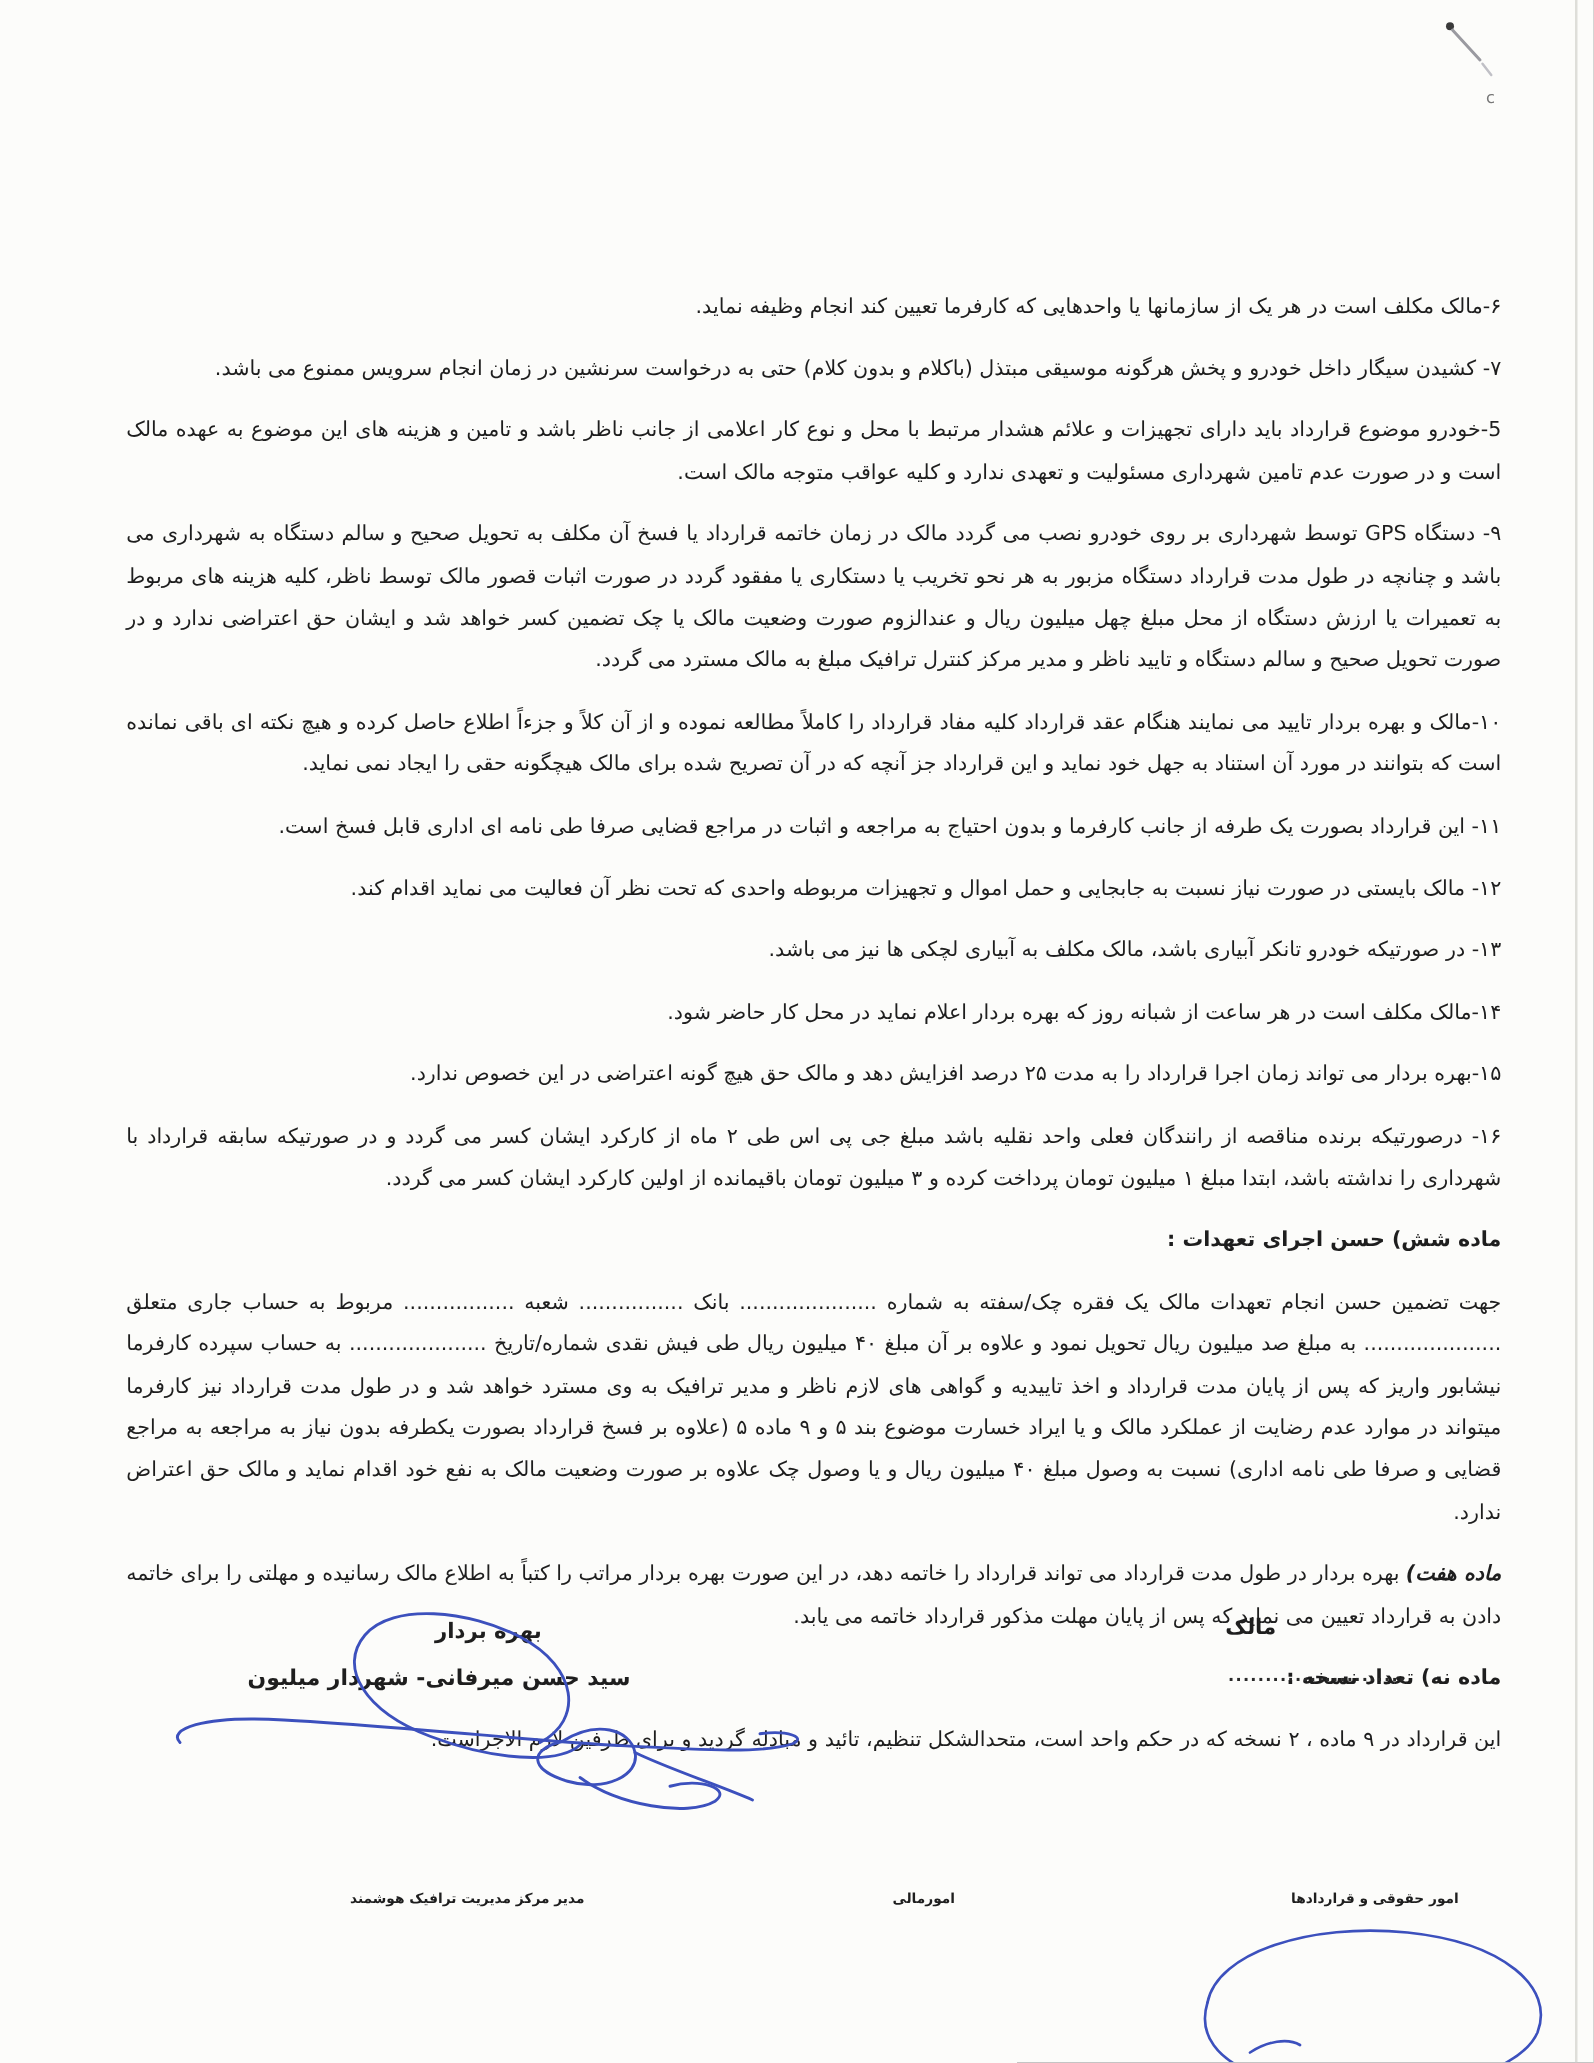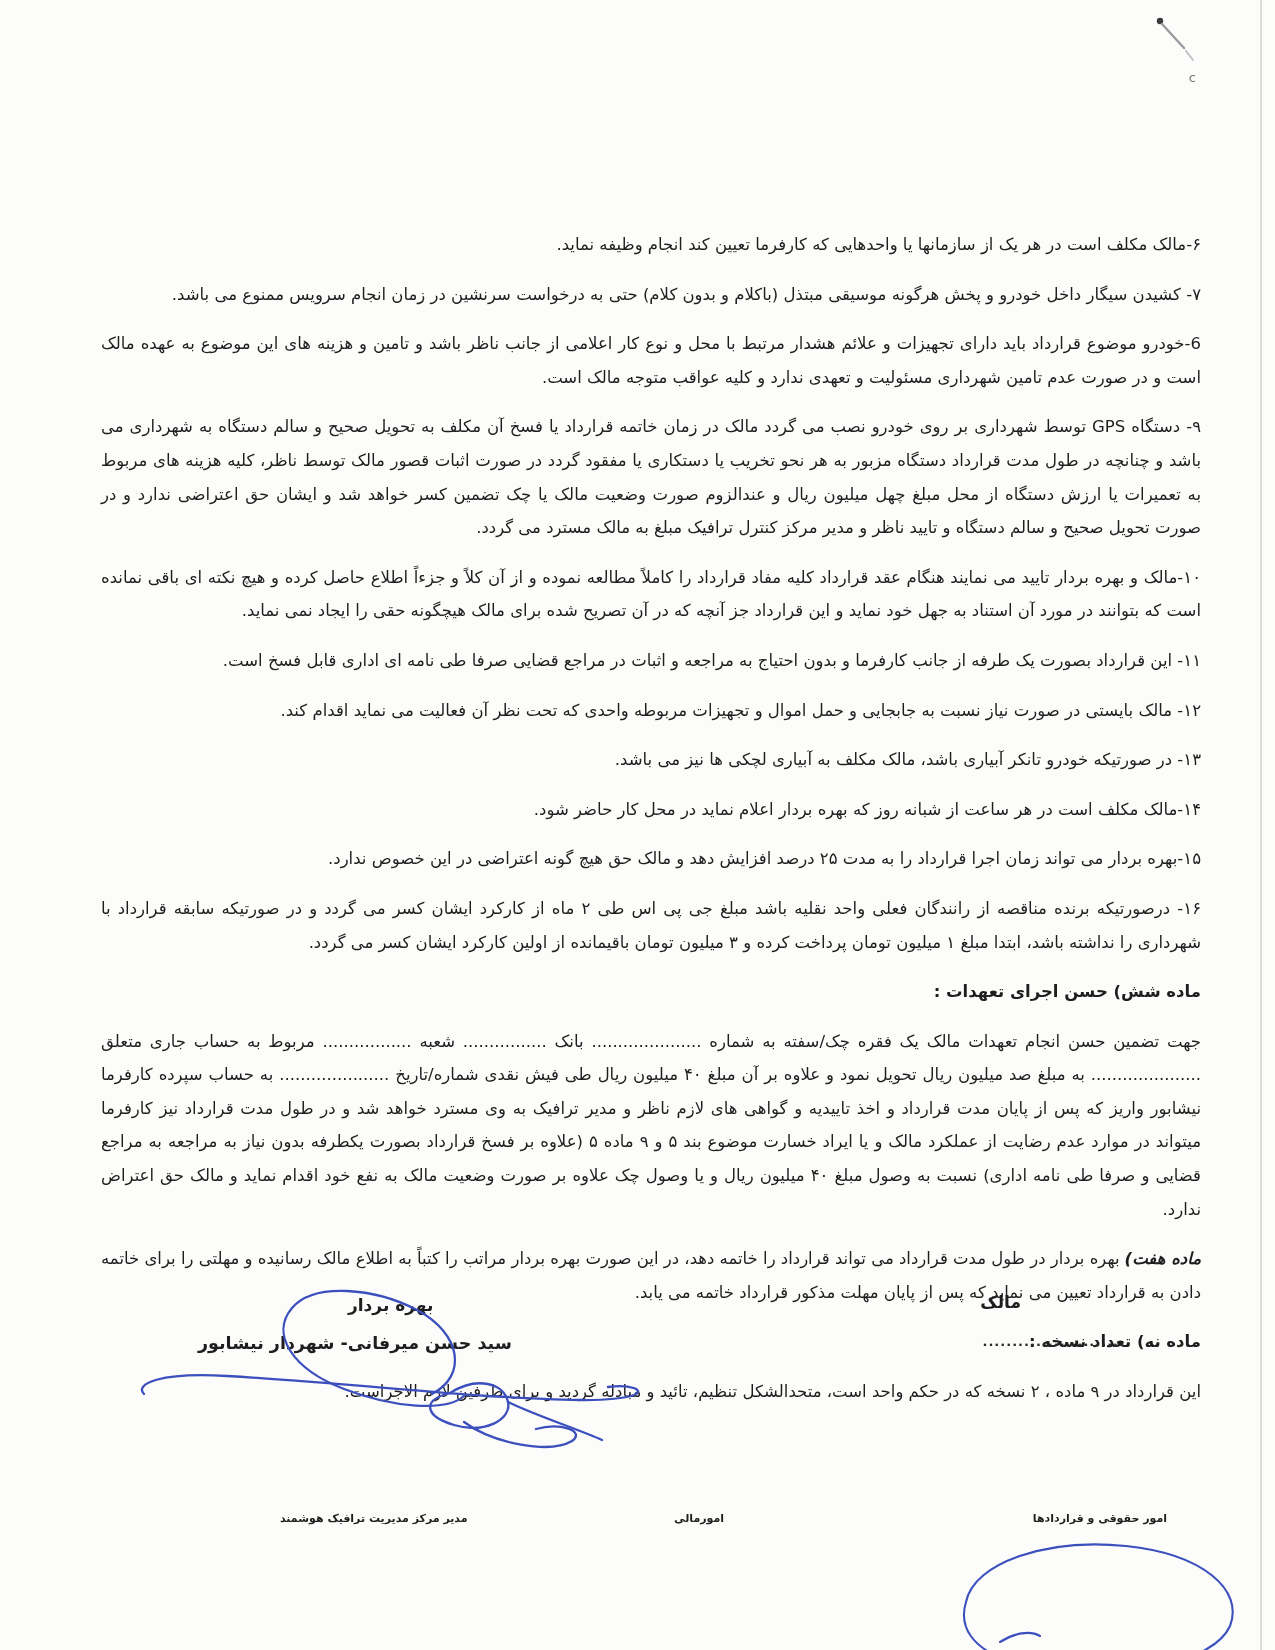--- a/index.html
+++ b/index.html
@@ -29,21 +29,21 @@
   .body-text p{margin:16px;padding:0;}
   .bold{font-weight:bold;}
   .mlabel{font-weight:bold;margin-left:5px;font-style:italic;}
   .sig{position:absolute;font-weight:bold;font-size:17px;white-space:nowrap;}
   .owner-label{top:1292px;right:254px;}
   .owner-dots{top:1334px;right:150px;font-size:13px;letter-spacing:1px;font-weight:bold;color:#2a2a2a;}
   .operator-label{top:1295px;left:348px;}
   .operator-name{top:1333px;left:198px;font-size:17.5px;}
   .footer-label{position:absolute;top:1512px;font-weight:bold;font-size:11px;white-space:nowrap;}
   .footer-legal{right:108px;}
-  .footer-finance{left:674px;text-align:right;}
+  .footer-finance{left:714px;text-align:right;}
   .footer-traffic{left:280px;}
   svg{position:absolute;}
   .sig-main{left:132px;top:1272px;}
   .sig-oval{left:888px;top:1532px;}
   .corner-marks{left:1138px;top:10px;}
 </style>
 </head>
 <body>
 
 <div class="page">
@@ -53,21 +53,21 @@
   <svg class="corner-marks" width="90" height="90" viewBox="0 0 90 90">
     <circle cx="22" cy="11" r="3.2" fill="#3a3a3a"></circle>
     <path d="M 24 14 L 46 38" stroke="#9a9aa0" stroke-width="2.4" fill="none" stroke-linecap="round"></path>
     <path d="M 48 41 L 55 50" stroke="#c0c0c6" stroke-width="2" fill="none" stroke-linecap="round"></path>
     <text x="58" y="72" font-size="13" fill="#777" font-family="DejaVu Sans, sans-serif">c</text>
   </svg>
 
   <div class="body-text">
     <p>۶-مالک مکلف است در هر یک از سازمانها یا واحدهایی که کارفرما تعیین کند انجام وظیفه نماید.</p>
     <p>۷- کشیدن سیگار داخل خودرو و پخش هرگونه موسیقی مبتذل (باکلام و بدون کلام) حتی به درخواست سرنشین در زمان انجام سرویس ممنوع می باشد.</p>
-    <p>6-خودرو موضوع قرارداد باید دارای تجهیزات و علائم هشدار مرتبط با محل و نوع کار اعلامی از جانب ناظر باشد و تامین و هزینه های این موضوع به عهده مالک است و در صورت عدم تامین شهرداری مسئولیت و تعهدی ندارد و کلیه عواقب متوجه مالک است.</p>
+    <p>5-خودرو موضوع قرارداد باید دارای تجهیزات و علائم هشدار مرتبط با محل و نوع کار اعلامی از جانب ناظر باشد و تامین و هزینه های این موضوع به عهده مالک است و در صورت عدم تامین شهرداری مسئولیت و تعهدی ندارد و کلیه عواقب متوجه مالک است.</p>
     <p>۹- دستگاه GPS توسط شهرداری بر روی خودرو نصب می گردد مالک در زمان خاتمه قرارداد یا فسخ آن مکلف به تحویل صحیح و سالم دستگاه به شهرداری می باشد و چنانچه در طول مدت قرارداد دستگاه مزبور به هر نحو تخریب یا دستکاری یا مفقود گردد در صورت اثبات قصور مالک توسط ناظر، کلیه هزینه های مربوط به تعمیرات یا ارزش دستگاه از محل مبلغ چهل میلیون ریال و عندالزوم صورت وضعیت مالک یا چک تضمین کسر خواهد شد و ایشان حق اعتراضی ندارد و در صورت تحویل صحیح و سالم دستگاه و تایید ناظر و مدیر مرکز کنترل ترافیک مبلغ به مالک مسترد می گردد.</p>
     <p>۱۰-مالک و بهره بردار تایید می نمایند هنگام عقد قرارداد کلیه مفاد قرارداد را کاملاً مطالعه نموده و از آن کلاً و جزءاً اطلاع حاصل کرده و هیچ نکته ای باقی نمانده است که بتوانند در مورد آن استناد به جهل خود نماید و این قرارداد جز آنچه که در آن تصریح شده برای مالک هیچگونه حقی را ایجاد نمی نماید.</p>
     <p>۱۱- این قرارداد بصورت یک طرفه از جانب کارفرما و بدون احتیاج به مراجعه و اثبات در مراجع قضایی صرفا طی نامه ای اداری قابل فسخ است.</p>
     <p>۱۲- مالک بایستی در صورت نیاز نسبت به جابجایی و حمل اموال و تجهیزات مربوطه واحدی که تحت نظر آن فعالیت می نماید اقدام کند.</p>
     <p>۱۳- در صورتیکه خودرو تانکر آبیاری باشد، مالک مکلف به آبیاری لچکی ها نیز می باشد.</p>
     <p>۱۴-مالک مکلف است در هر ساعت از شبانه روز که بهره بردار اعلام نماید در محل کار حاضر شود.</p>
     <p>۱۵-بهره بردار می تواند زمان اجرا قرارداد را به مدت ۲۵ درصد افزایش دهد و مالک حق هیچ گونه اعتراضی در این خصوص ندارد.</p>
     <p>۱۶- درصورتیکه برنده مناقصه از رانندگان فعلی واحد نقلیه باشد مبلغ جی پی اس طی ۲ ماه از کارکرد ایشان کسر می گردد و در صورتیکه سابقه قرارداد با شهرداری را نداشته باشد، ابتدا مبلغ ۱ میلیون تومان پرداخت کرده و ۳ میلیون تومان باقیمانده از اولین کارکرد ایشان کسر می گردد.</p>
 
     <p class="bold">ماده شش) حسن اجرای تعهدات :</p>
@@ -76,21 +76,21 @@
     <p><b class="mlabel">ماده هفت)</b><span>بهره بردار در طول مدت قرارداد می تواند قرارداد را خاتمه دهد، در این صورت بهره بردار مراتب را کتباً به اطلاع مالک رسانیده و مهلتی را برای خاتمه دادن به قرارداد تعیین می نماید که پس از پایان مهلت مذکور قرارداد خاتمه می یابد.</span></p>
 
 
     <p class="bold">ماده نه) تعداد نسخه :</p>
     <p>این قرارداد در ۹ ماده ، ۲ نسخه که در حکم واحد است، متحدالشکل تنظیم، تائید و مبادله گردید و برای طرفین لازم الاجراست.</p>
   </div>
 
   <div class="sig owner-label">مالک</div>
   <div class="sig owner-dots">........................</div>
   <div class="sig operator-label">بهره بردار</div>
-  <div class="sig operator-name">سید حسن میرفانی- شهردار نیشابور</div>
+  <div class="sig operator-name">سید حسن میرفانی- شهردار میلیون</div>
 
   <svg class="sig-main" width="520" height="185" viewBox="0 0 520 185">
     <g stroke="#3c50bd" stroke-width="2.3" fill="none" stroke-linecap="round" stroke-linejoin="round">
       <path d="M 12 122 C 2 112, 28 100, 95 104 C 185 109, 290 120, 355 124 C 430 128, 478 131, 502 123 C 514 118, 498 112, 476 115"></path>
       <path d="M 300 122 C 335 104, 330 62, 285 38 C 243 16, 182 10, 160 36 C 138 62, 160 97, 212 117 C 262 136, 314 140, 332 124"></path>
       <path d="M 318 121 C 345 104, 372 111, 376 130 C 380 148, 352 162, 322 153 C 292 144, 290 128, 318 121"></path>
       <path d="M 332 150 C 362 172, 418 182, 440 169 C 454 159, 428 150, 404 157"></path>
       <path d="M 376 130 C 400 142, 448 158, 470 168"></path>
     </g>
   </svg>

